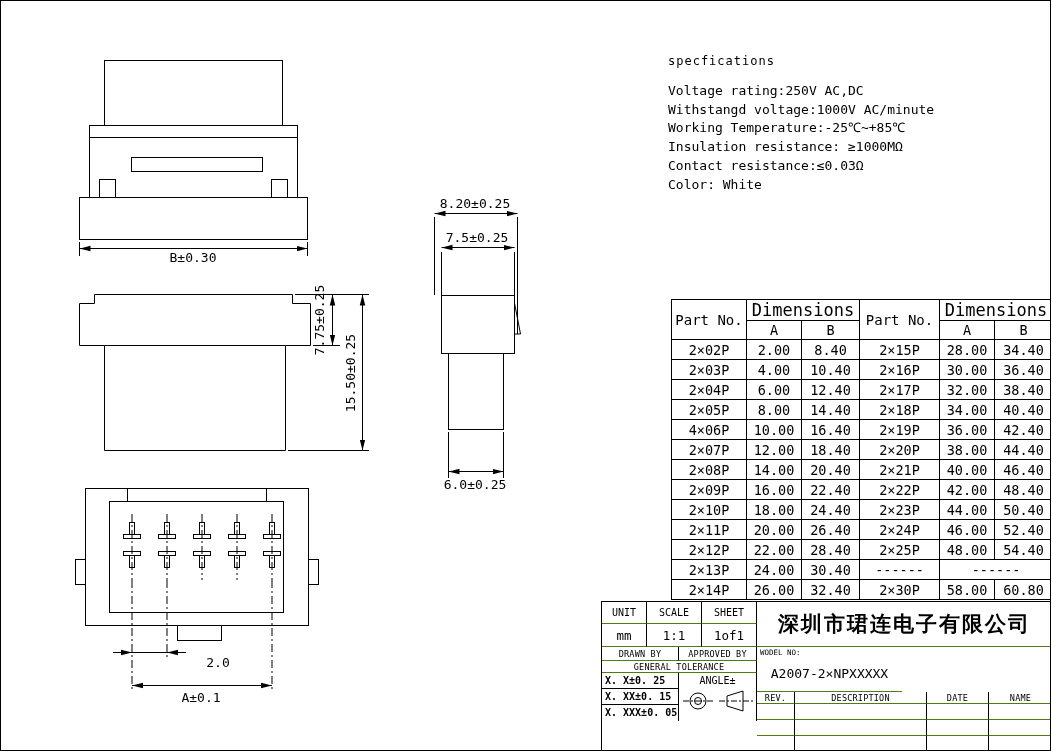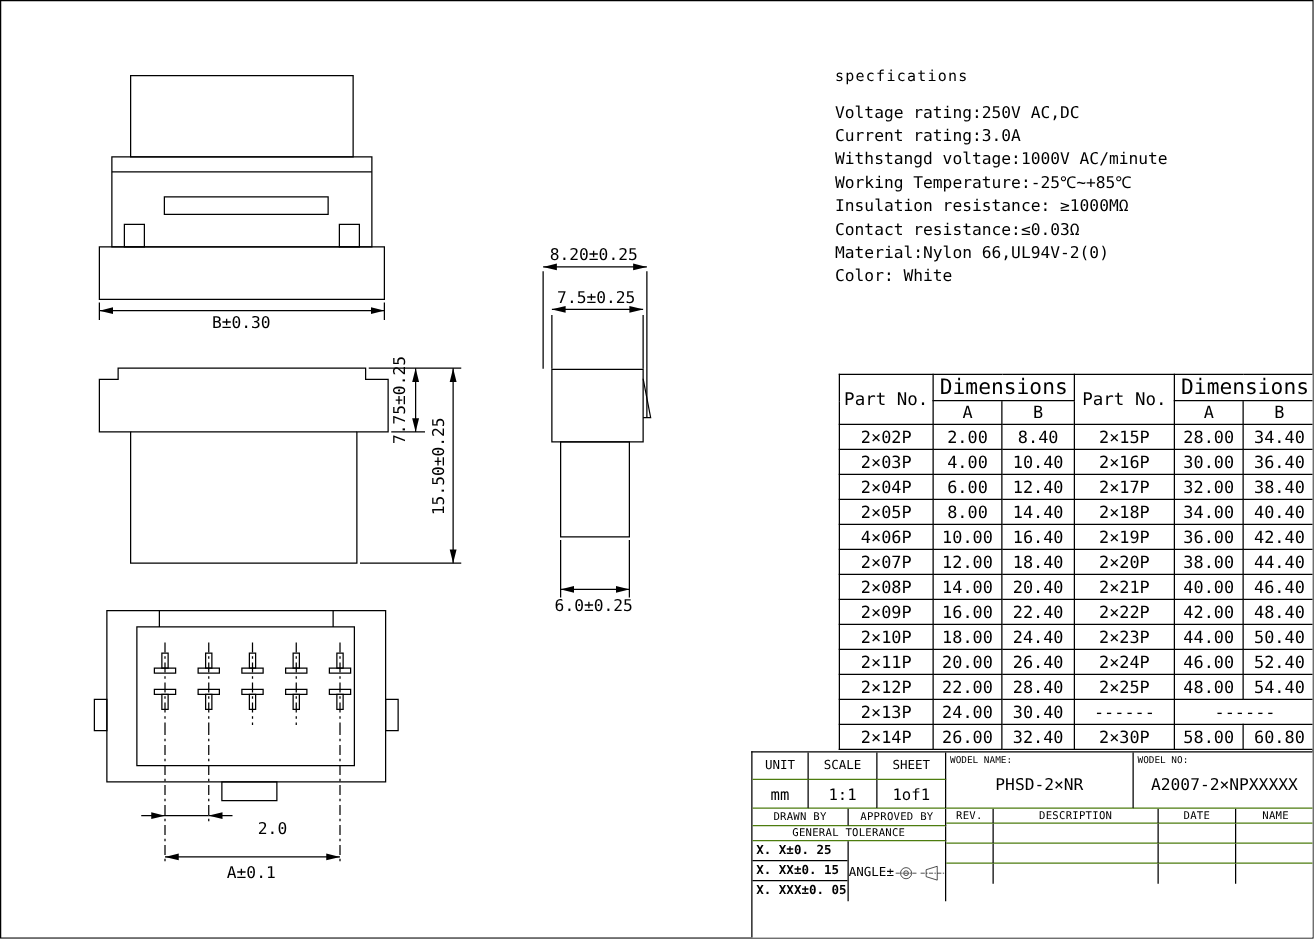--- a/index.html
+++ b/index.html
@@ -54,21 +54,21 @@
   .nbb { border-bottom:none !important; }
   .f8  { font-size:8.5px; letter-spacing:0.2px; }
   .f10 { font-size:10px; }
   .f12 { font-size:12.5px; }
   .stack { flex-direction:column; justify-content:center; gap:1px; }
   .cjk12 { font-size:12.5px; font-family:"DejaVu Sans", sans-serif; }
   .date11 { font-size:11px; font-weight:bold; }
   .tol-stack { border-right:1px solid #000; display:flex; flex-direction:column; }
   .tolc { height:16px; border-bottom:1px solid #000; font-size:10px; padding:2px 0 0 3px; white-space:nowrap;font-weight:bold; }
   .tolc.last { border-bottom:none; }
-  .anglecell { flex-direction:row; justify-content:flex-start; padding-top:2px; gap:1px; }
+  .anglecell { flex-direction:column; justify-content:flex-start; padding-top:2px; gap:1px; }
   .company {
     font-size:21px; font-weight:bold; letter-spacing:2px;
     font-family:"DejaVu Sans", sans-serif;
   }
   .modelcell { position:relative; flex-direction:column; justify-content:center; }
   .mlabel { position:absolute; top:1px; left:3px; font-size:7.5px; }
   .mvalue { font-size:13px; margin-top:8px; }
 </style>
 </head>
 <body>
@@ -186,26 +186,24 @@
       <text class="dimtext" x="474" y="488" text-anchor="middle">6.0±0.25</text>
       <text class="dimtext" x="217" y="666" text-anchor="middle">2.0</text>
       <text class="dimtext" x="200" y="701" text-anchor="middle">A±0.1</text>
     </g>
   </svg>
 
   <div class="specs">
     <div class="specs-title">specfications</div>
     <div>
       <div class="spec-line">Voltage rating:250V AC,DC</div>
-      <div class="spec-line">Current rating:3.0A</div>
       <div class="spec-line">Withstangd voltage:1000V AC/minute</div>
       <div class="spec-line">Working Temperature:-25℃~+85℃</div>
       <div class="spec-line">Insulation resistance: ≥1000MΩ</div>
       <div class="spec-line">Contact resistance:≤0.03Ω</div>
-      <div class="spec-line">Material:Nylon 66,UL94V-2(0)</div>
       <div class="spec-line">Color: White</div>
     </div>
   </div>
 
   <table class="parts-table">
     <colgroup>
       <col style="width:75px">
         <col style="width:55px">
         <col style="width:58px">
       <col style="width:80px">
@@ -365,24 +363,23 @@
             <circle cx="16" cy="14" r="8" fill="none" stroke="#000"></circle>
             <circle cx="16" cy="14" r="3.5" fill="none" stroke="#000"></circle>
             <line x1="37" y1="14" x2="71" y2="14" stroke="#000" stroke-width="1" stroke-dasharray="6 2 2 2"></line>
             <path d="M45,9 L61,4 L61,24 L45,19 Z" fill="none" stroke="#000"></path>
           </svg>
         </div>
       </div>
     </div>
     <div class="tb-right">
       <div class="tb-row h45">
-        <div class="tbc w150 modelcell">
-          <span class="mlabel">WODEL NAME:</span>
-          <span class="mvalue">PHSD-2×NR</span>
-        </div>
+        <div class="tbc w295 company nbr">深圳市珺连电子有限公司</div>
+      </div>
+      <div class="tb-row h45">
         <div class="tbc w145 modelcell nbr">
           <span class="mlabel">WODEL NO:</span>
           <span class="mvalue">A2007-2×NPXXXXX</span>
         </div>
       </div>
       <div class="tb-row h12">
         <div class="tbc w38 f8">REV.</div>
         <div class="tbc w132 f8">DESCRIPTION</div>
         <div class="tbc w62 f8">DATE</div>
         <div class="tbc w63 f8 nbr">NAME</div>

